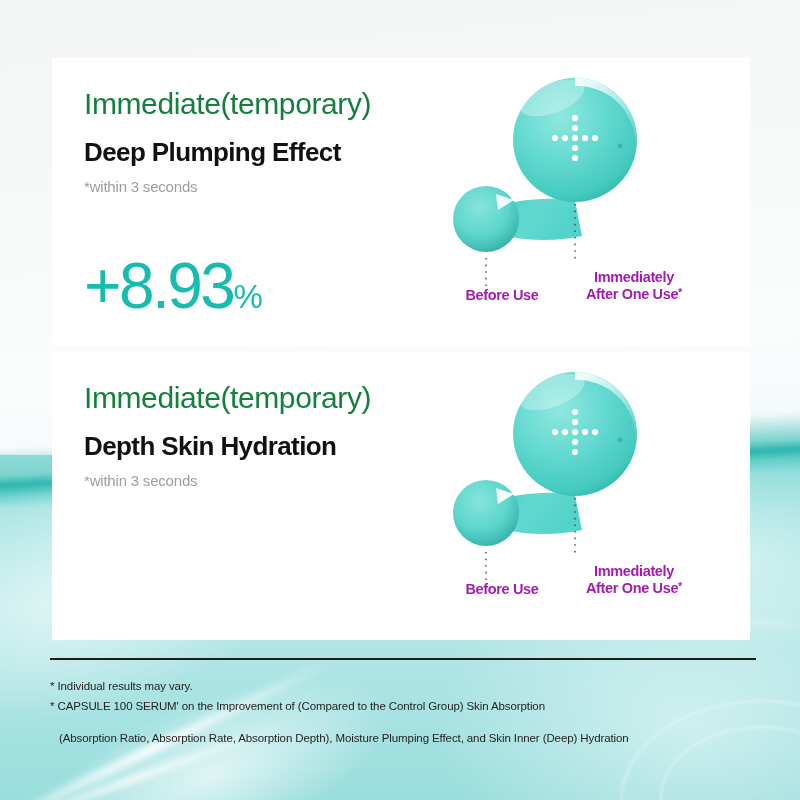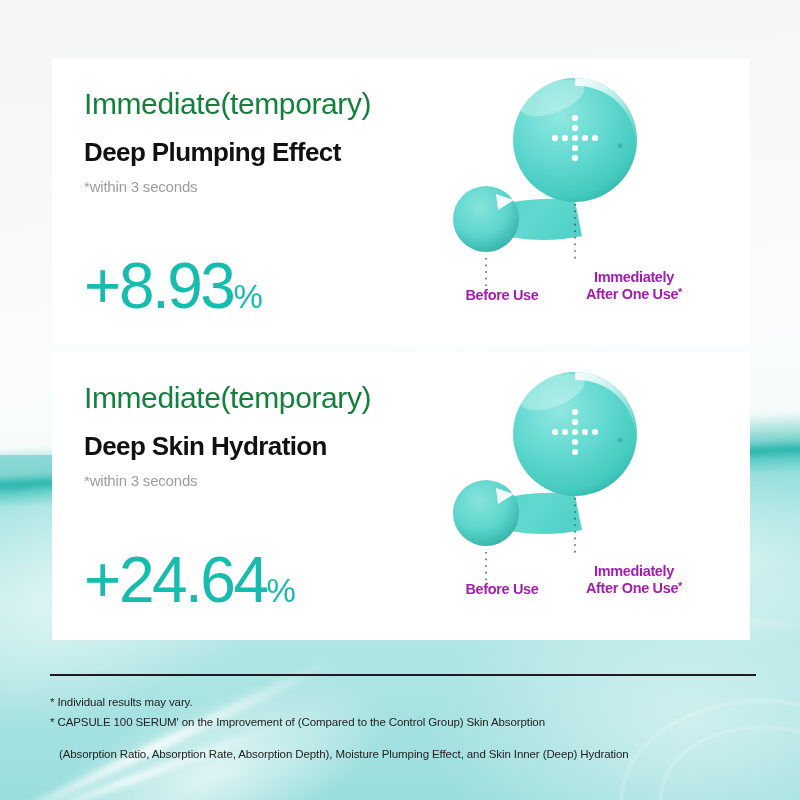--- a/index.html
+++ b/index.html
@@ -154,21 +154,21 @@
     white-space: nowrap;
   }
   .lbl-before { left: 0px;  top: 23px; width: 116px; }
   .lbl-after  { left: 118px; top: 5px; width: 144px; }
   .lbl-after .star { font-size: 11px; vertical-align: top; }
 
   
   #footer {
     position: absolute;
     left: 50px;
-    top: 674px;
+    top: 658px;
     width: 706px;
     z-index: 3;
   }
   .rule {
     width: 100%;
     height: 2px;
     background: #1c1c1c;
   }
   .foot-list {
     margin-top: 17px;
@@ -269,27 +269,24 @@
         <span>Immediately</span><br>
         <span>After One Use</span><span class="star">*</span>
       </div>
     </div>
   </div>
 </div>
 
 <div class="card" id="card-2">
   <div class="card-text">
     <div class="eyebrow">Immediate(temporary)</div>
-    <div class="headline">Deep Skin Hydration</div>
+    <div class="headline">Depth Skin Hydration</div>
     <div class="note">*within 3 seconds</div>
   </div>
 
-  <div class="stat">
-    <span class="value">+24.64</span><span class="unit">%</span>
-  </div>
 
   <div class="figure">
     <svg width="262" height="250" viewBox="0 0 262 250">
       <defs>
         <radialGradient id="bigGrad2" cx="38%" cy="30%" r="78%">
           <stop offset="0%" stop-color="#8fe8e0"></stop>
           <stop offset="48%" stop-color="#63d9d0"></stop>
           <stop offset="84%" stop-color="#45cabf"></stop>
           <stop offset="100%" stop-color="#2fb3a9"></stop>
         </radialGradient>

